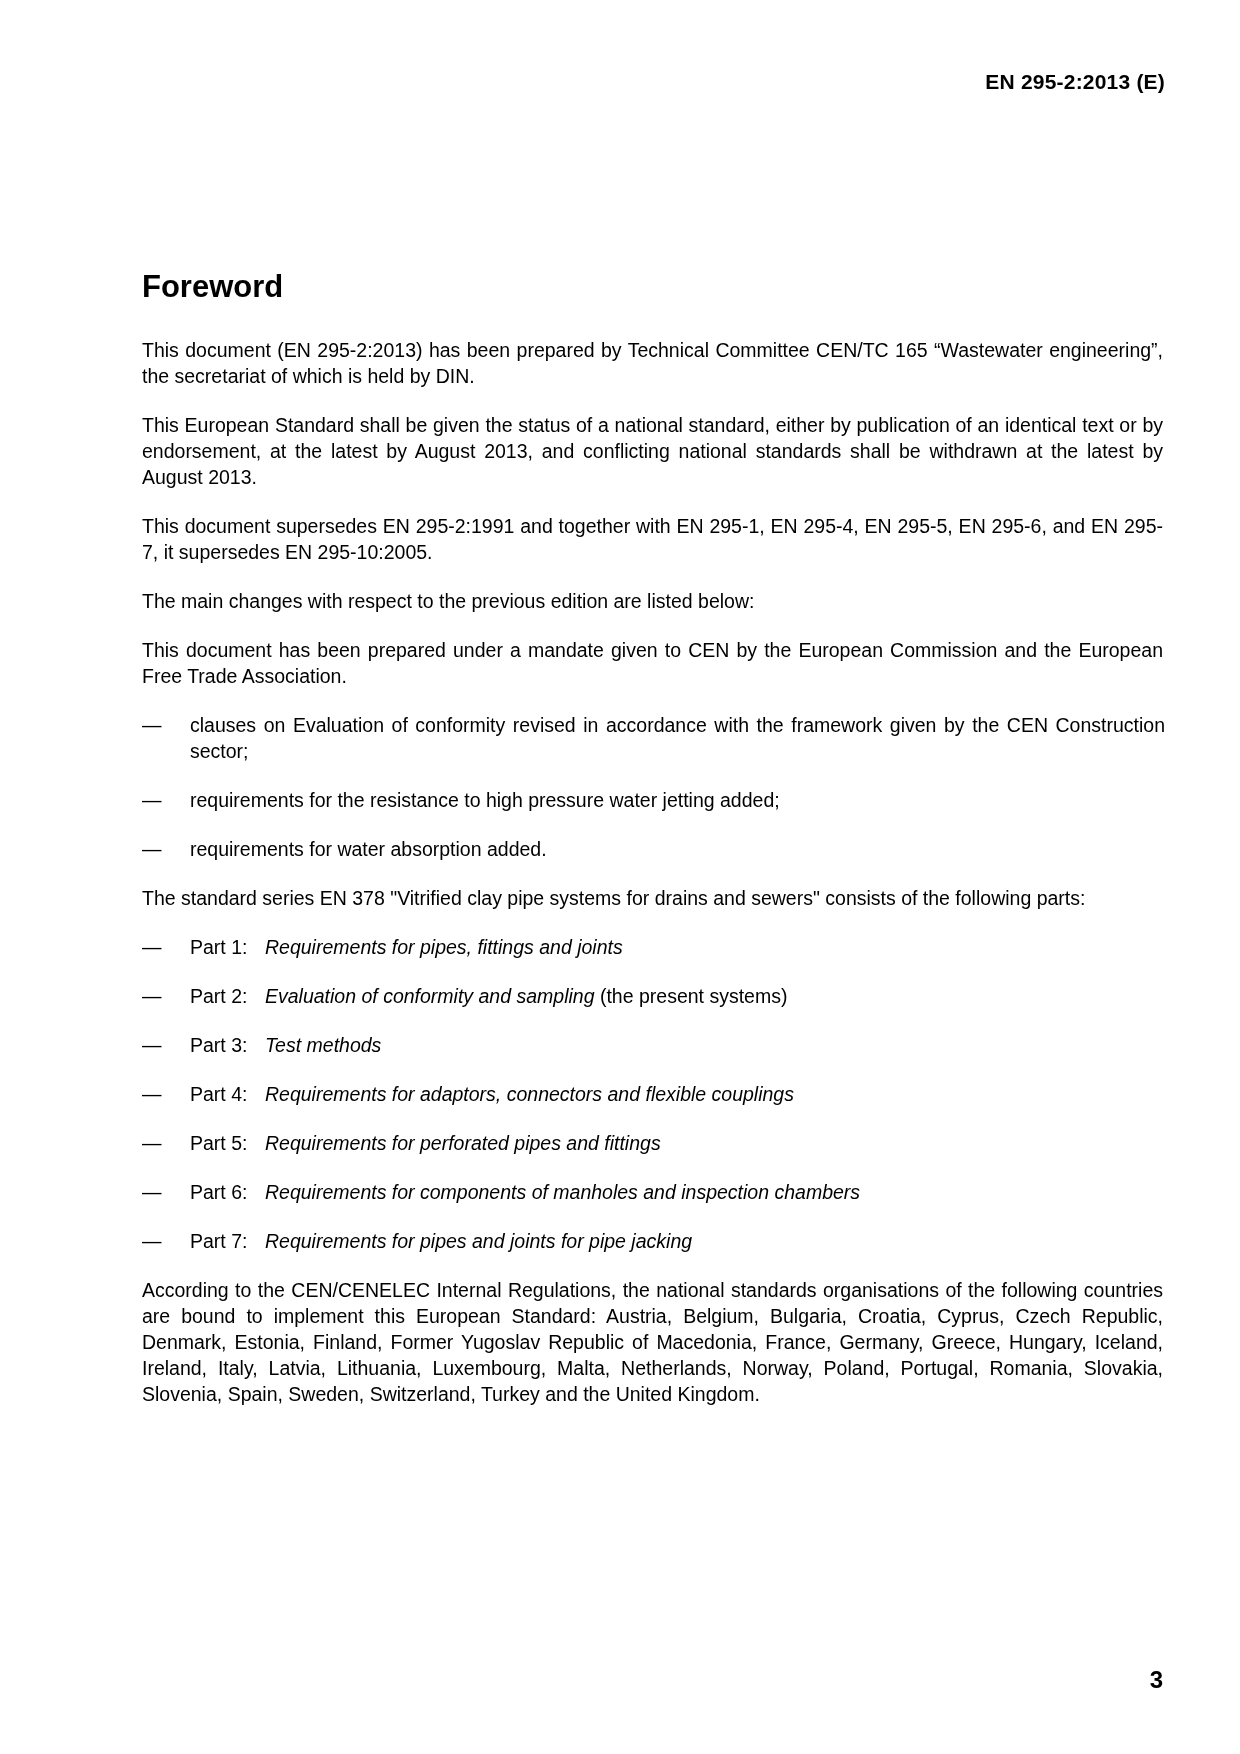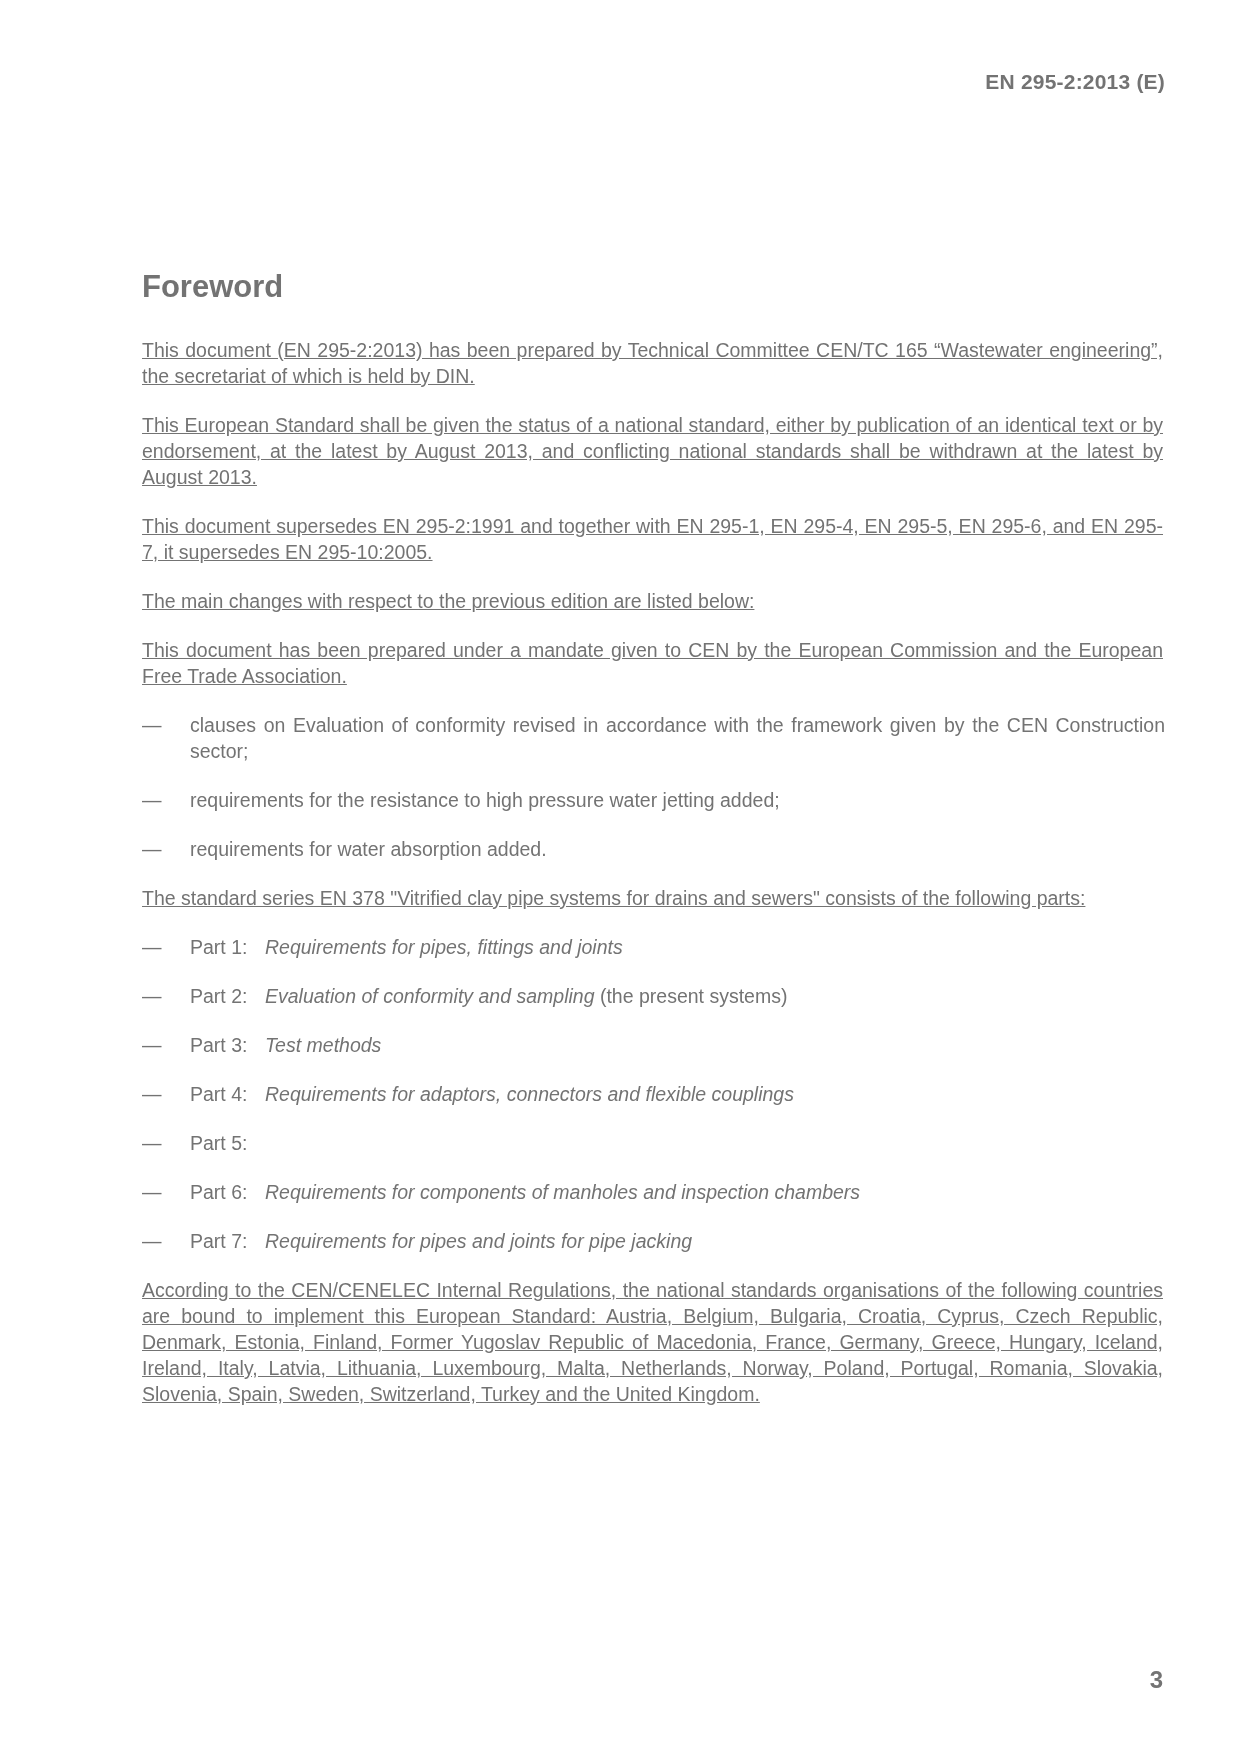--- a/index.html
+++ b/index.html
@@ -3,21 +3,21 @@
 <meta charset="utf-8">
 <style>
   html, body { margin: 0; padding: 0; background: #e8e8e8; }
   .page {
     position: relative;
     width: 1240px;
     height: 1754px;
     margin: 0 auto;
     background: #ffffff;
     font-family: "Liberation Sans", "DejaVu Sans", sans-serif;
-    color: #737373;
+    color: #000000;
     overflow: hidden;
   }
   .header {
     position: absolute;
     top: 70px;
     right: 75px;
     font-size: 21px;
     font-weight: bold;
     letter-spacing: 0.2px;
   }
@@ -31,21 +31,20 @@
   }
   .doc-title {
     font-size: 31px;
     line-height: 33px;
     font-weight: bold;
     margin: 0 0 34px 0;
   }
   .content p {
     margin: 0 2px 23px 0;
     text-align: justify;
-    text-decoration: underline;
   }
   .li-row {
     display: flex;
     margin: 0 0 23px 0;
   }
   .dash-col {
     flex: 0 0 48px;
     width: 48px;
   }
   .li-text {
@@ -115,20 +114,21 @@
       <div class="part-title-wrap"><span class="italic">Test methods</span><span></span></div>
     </div>
     <div class="li-row">
       <span class="dash-col">—</span>
       <span class="part-label">Part 4:</span>
       <div class="part-title-wrap"><span class="italic">Requirements for adaptors, connectors and flexible couplings</span><span></span></div>
     </div>
     <div class="li-row">
       <span class="dash-col">—</span>
       <span class="part-label">Part 5:</span>
+      <div class="part-title-wrap"><span class="italic">Requirements for perforated pipes and fittings</span><span></span></div>
     </div>
     <div class="li-row">
       <span class="dash-col">—</span>
       <span class="part-label">Part 6:</span>
       <div class="part-title-wrap"><span class="italic">Requirements for components of manholes and inspection chambers</span><span></span></div>
     </div>
     <div class="li-row">
       <span class="dash-col">—</span>
       <span class="part-label">Part 7:</span>
       <div class="part-title-wrap"><span class="italic">Requirements for pipes and joints for pipe jacking</span><span></span></div>

